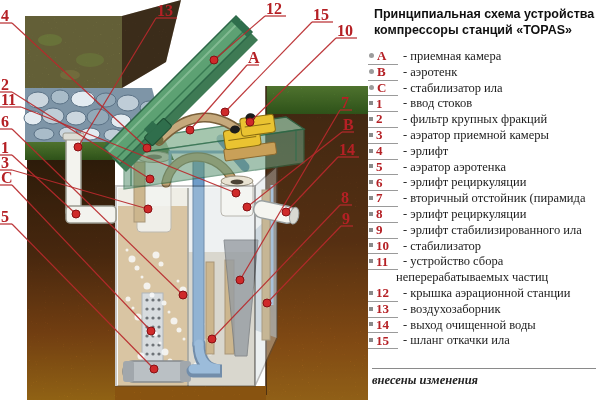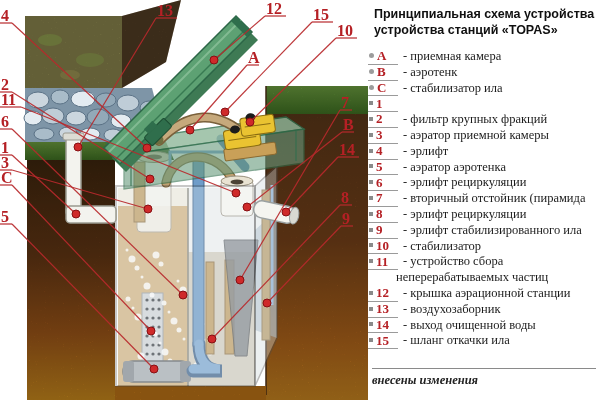--- a/index.html
+++ b/index.html
@@ -332,21 +332,21 @@
         <line x1="341" y1="226" x2="353" y2="226" stroke="#b8292c" stroke-width="1.2"></line>
         <line x1="341" y1="226" x2="267" y2="303" stroke="#b8292c" stroke-width="1.2" opacity="0.92"></line>
         <circle cx="267" cy="303" r="4" fill="#cf2a2a" stroke="#871014" stroke-width="1"></circle>
         <text x="342" y="224" fill="#b52025" font-family="&quot;Liberation Serif&quot;,serif" font-size="16" font-weight="bold">9</text>
       </g>
   </svg>
 
   <div id="legend">
     <div id="legend-title">
         <div>Принципиальная схема устройства</div>
-        <div>устройства станций «TOPAS»</div>
+        <div>компрессоры станций «TOPAS»</div>
       </div>
     <div id="legend-list">
         <div class="row">
           <span class="keywrap">
             <span class="bul round"></span>
             <span class="key">A</span>
           </span>
           <span>- приемная камера</span>
         </div>
         <div class="row">
@@ -361,20 +361,21 @@
             <span class="bul round"></span>
             <span class="key">C</span>
           </span>
           <span>- стабилизатор ила</span>
         </div>
         <div class="row">
           <span class="keywrap">
             <span class="bul sq"></span>
             <span class="key">1</span>
           </span>
+          <span>- ввод стоков</span>
         </div>
         <div class="row">
           <span class="keywrap">
             <span class="bul sq"></span>
             <span class="key">2</span>
           </span>
           <span>- фильтр крупных фракций</span>
         </div>
         <div class="row">
           <span class="keywrap">

